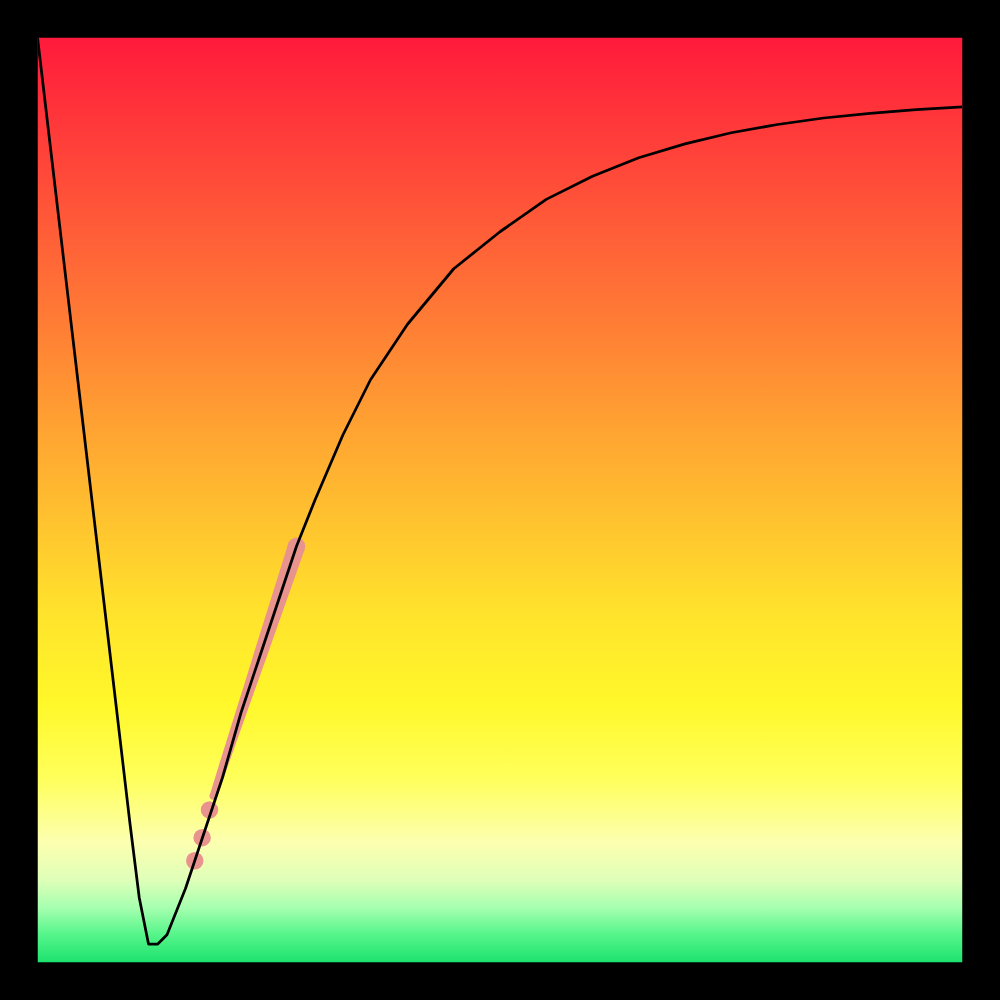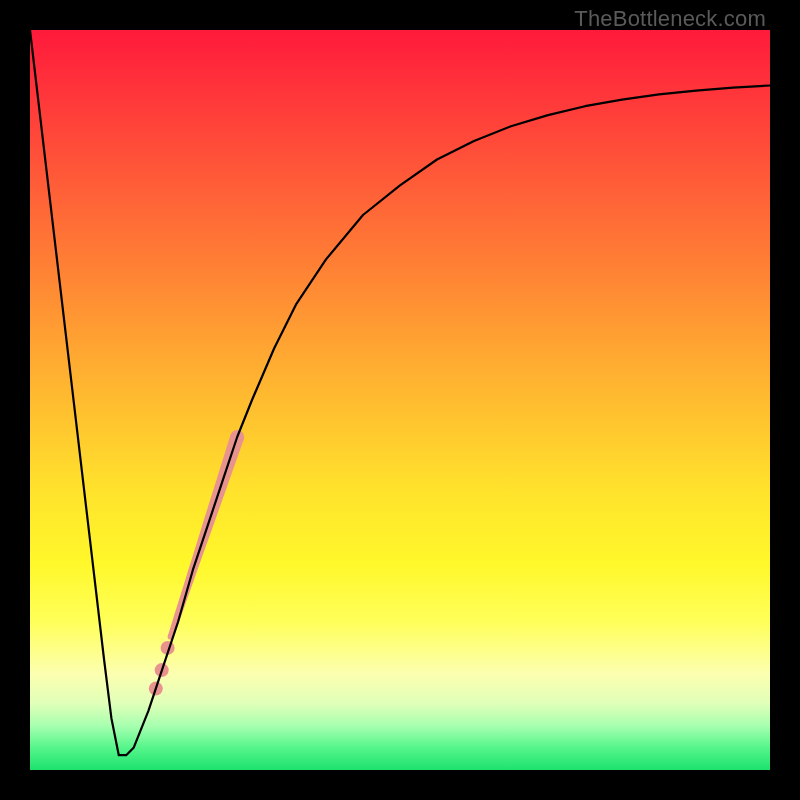--- a/index.html
+++ b/index.html
@@ -58,21 +58,20 @@
     font-size: 22px;
     letter-spacing: 0.2px;
     user-select: none;
   }
 </style>
 </head>
 <body>
 
 <div class="frame">
 
-  <div class="watermark">TheBottleneck.com</div>
 
   <div class="plot-area">
     <div class="gradient-bg"></div>
 
     <svg class="curve-svg" viewBox="0 0 740 740" preserveAspectRatio="none">
       <g id="highlight-band">
           <path d="M143.4 607.7 L151.3 585.7 L159.1 563.6 L166.9 541.6 L174.7 519.5 L182.6 497.5 L190.4 475.4 L198.2 453.3 L206.0 431.3 L213.8 409.2 L200.6 404.8 L193.6 427.1 L186.6 449.5 L179.6 471.8 L172.6 494.1 L165.7 516.5 L158.7 538.8 L151.7 561.2 L144.7 583.5 L137.8 605.9 Z" fill="#e9938e" stroke="none" stroke-linejoin="round"></path>
           <circle cx="140.6" cy="606.8" r="3.0" fill="#e9938e"></circle>
           <circle cx="207.2" cy="407.0" r="7.0" fill="#e9938e"></circle>
         </g>

